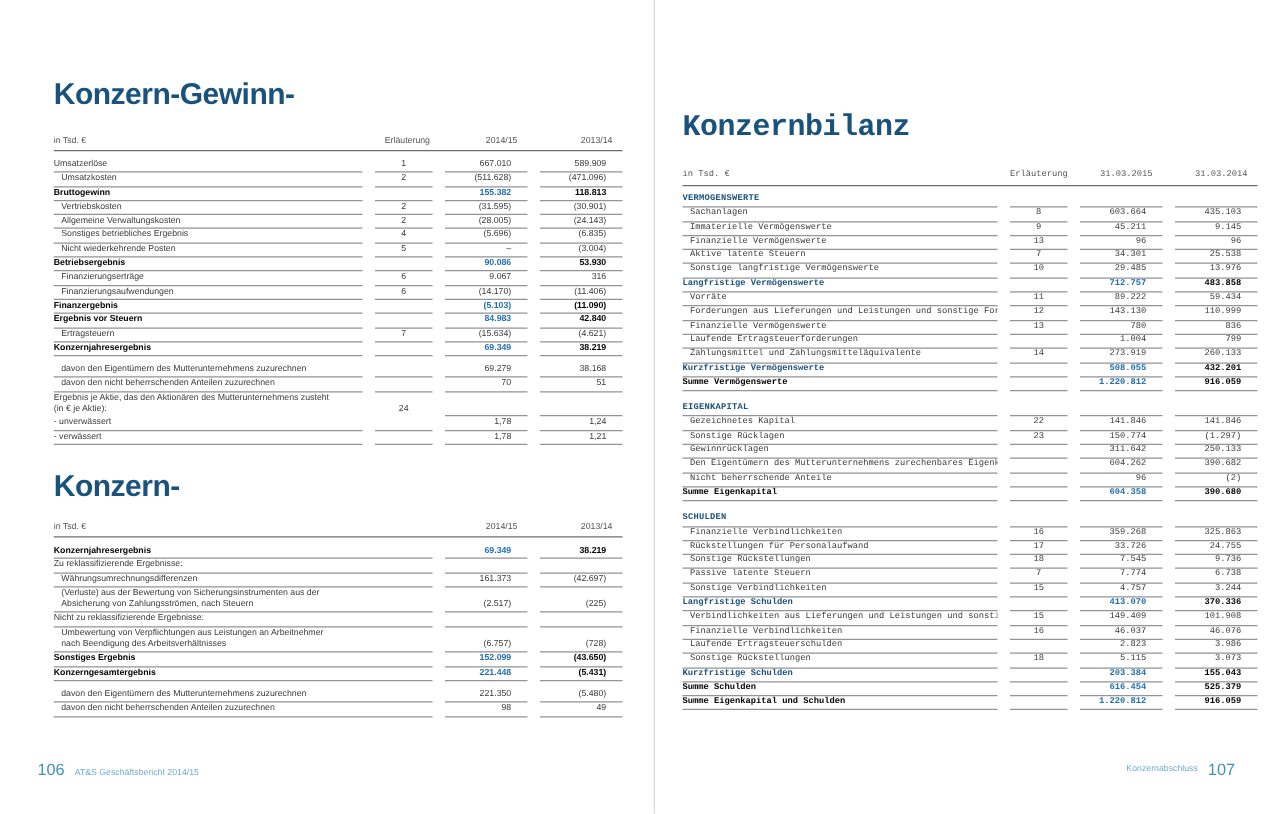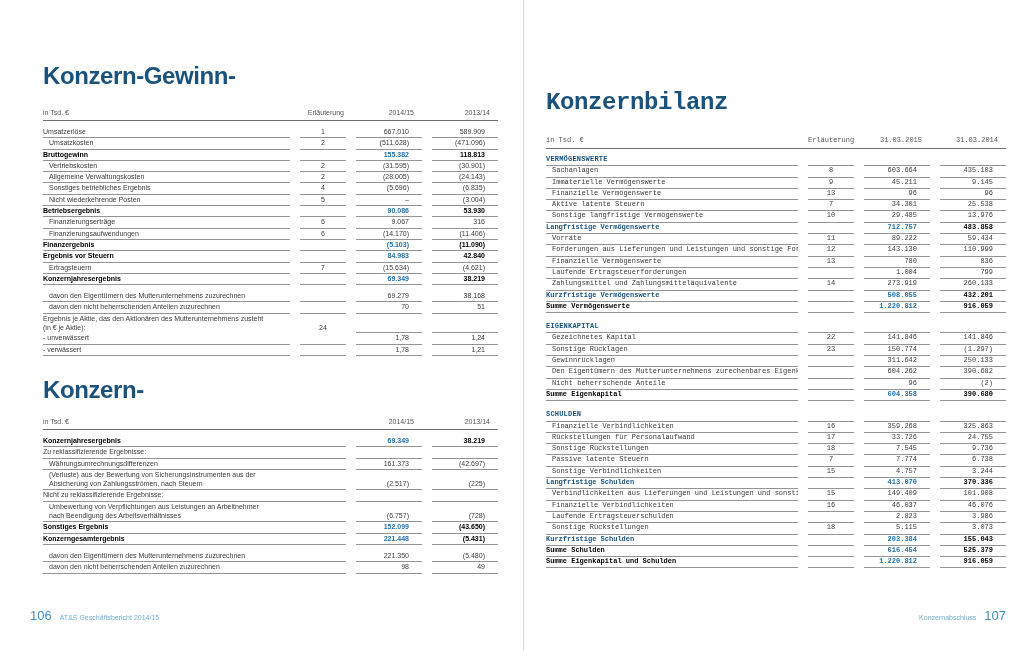--- a/index.html
+++ b/index.html
@@ -56,21 +56,21 @@
   .t-row.bold .c-label{font-weight:bold;color:#000;}
   .t-row.bold .c-val1{font-weight:bold;color:var(--accent-blue);}
   .t-row.bold .c-val2{font-weight:bold;color:#000;}
   .t-row.bluebold .c-label{font-weight:bold;color:var(--title-blue);}
   .t-row.bluebold .c-val1{font-weight:bold;color:var(--accent-blue);}
   .t-row.bluebold .c-val2{font-weight:bold;color:#000;}
   .t-row.section .c-label{font-weight:bold;color:var(--title-blue);letter-spacing:0.2px;}
   .t-row.plain .c-label,.t-row.plain .c-note{border-bottom:none;}
   .footer{position:absolute;top:608px;display:flex;align-items:baseline;}
   .footer-left{left:30px;}
-  .footer-right{left:546px;width:460px;justify-content:flex-end;}
+  .footer-right{left:528px;width:460px;justify-content:flex-end;align-items:center;}
   .page-num{font-size:13px;color:var(--footer-page);}
   .footer-label{font-size:7px;color:var(--footer-label);}
   .footer-left .footer-label{margin-left:8px;}
   .footer-right .footer-label{margin-right:8px;}
 </style>
 </head>
 <body>
 
 <div class="gutter"></div>
 

